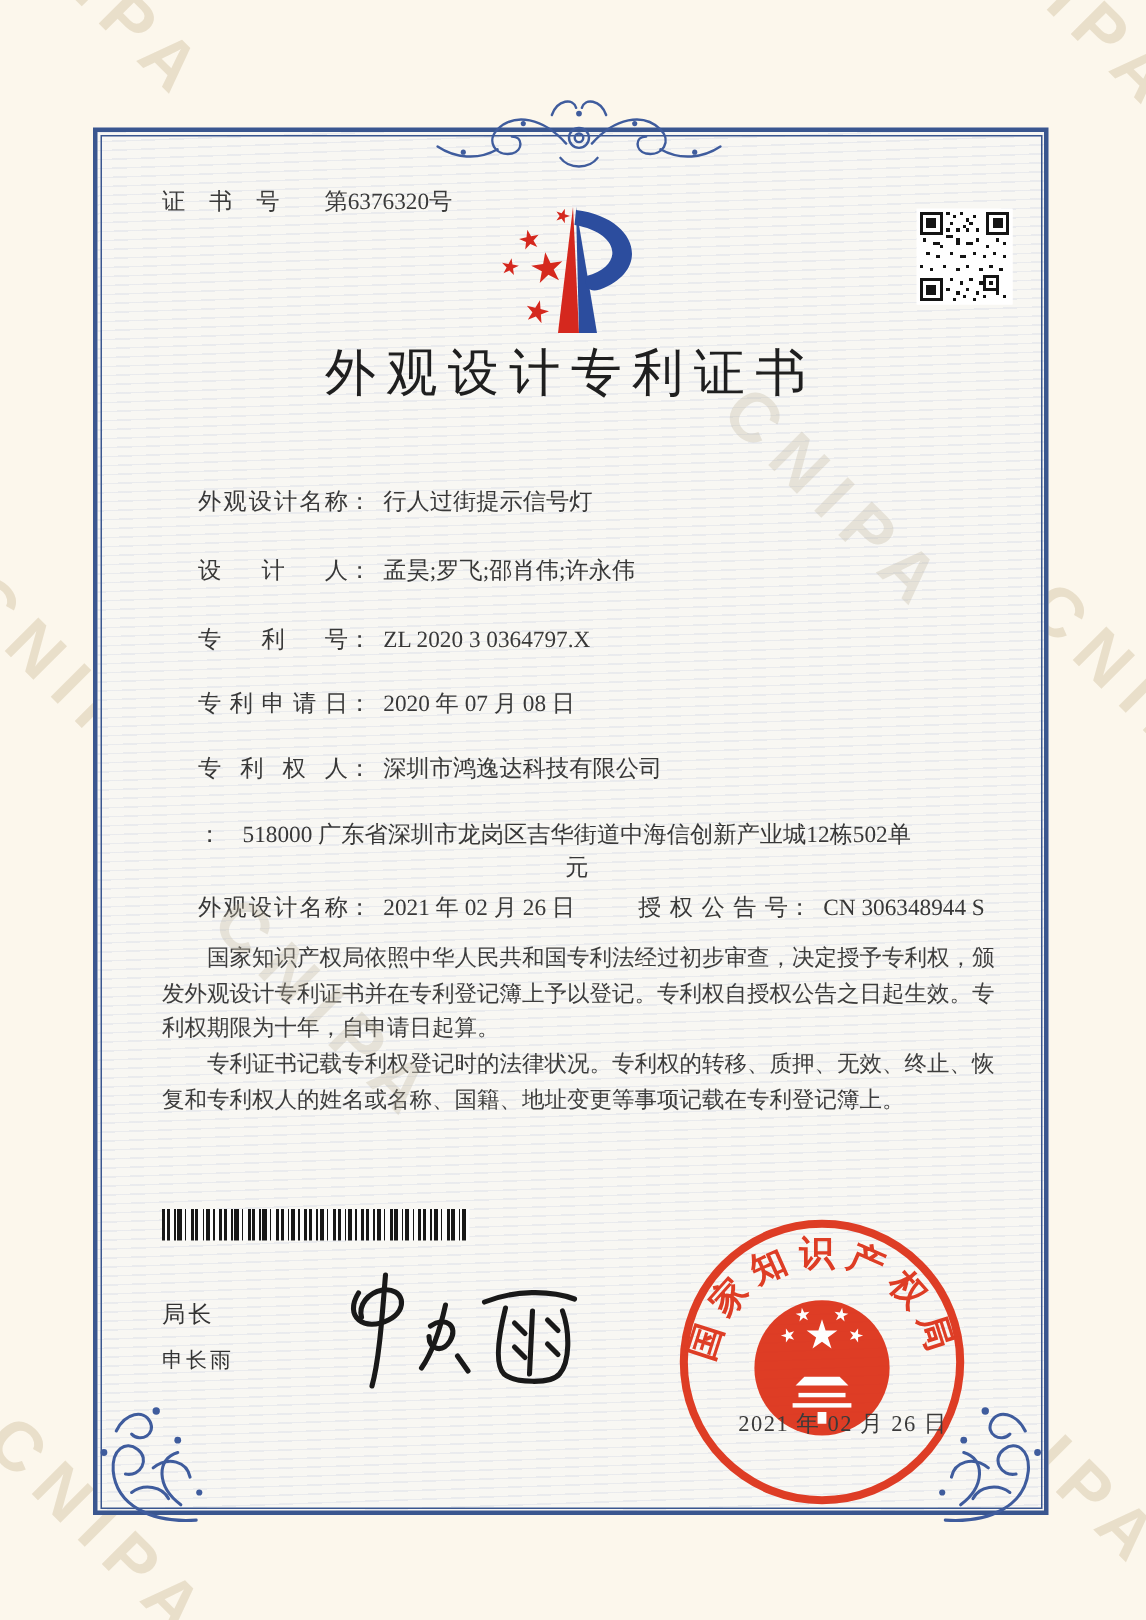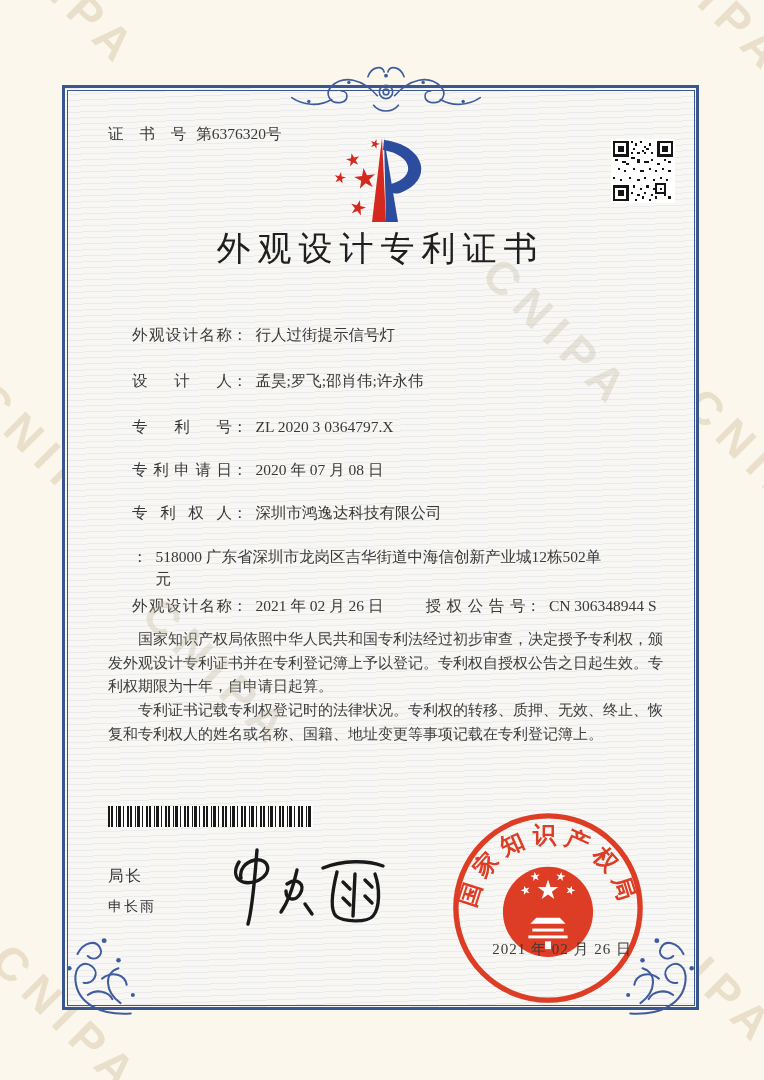--- a/index.html
+++ b/index.html
@@ -31,35 +31,35 @@
   .frame::after {
     content:""; position:absolute; inset:1.5px;
     border:1px solid #3a568f; pointer-events:none;
   }
   .orn-top { position:absolute; left:221px; top:-28px; width:200px; height:60px; z-index:3; }
   .orn-corner { position:absolute; bottom:-12px; width:82px; height:88px; z-index:3; }
   .orn-corner.left { left:-8px; }
   .orn-corner.right { right:-8px; transform:scaleX(-1); }
   
   .certno { position:absolute; left:43px; top:36px; font-size:15.5px; color:#3a3a3a; }
-  .certno .lbl { letter-spacing:6px; margin-right:4px; }
+  .certno .lbl { letter-spacing:6px; margin-right:24px; }
   .logo { position:absolute; left:262px; top:44px; width:116px; height:96px; }
   .qr { position:absolute; left:546px; top:51px; width:64px; height:64px; background:#fff; }
   .title {
     position:absolute; left:0; top:138px; width:100%;
     text-align:center; font-size:34px; font-weight:normal;
     letter-spacing:7px; color:#1f1f1f;
   }
   
   .frow { position:absolute; left:43px; display:flex; font-size:15.5px; color:#383838; line-height:1.45;margin-left:24px; }
   .flabel { width:100px; text-align:justify; text-align-last:justify; flex:none; }
   .fcolon { flex:none; }
   .fvalue { margin-left:8px; }
   .r1{top:236px} .r2{top:282px} .r3{top:328px} .r4{top:371px} .r5{top:414px}
-  .r6{top:458px} .r6 .fvalue{width:458px;}
+  .r6{top:458px} .r6 .fvalue{width:458px;text-align:center;}
   .r7{top:507px}
   .grant-group2 { display:flex; margin-left:42px; }
   
   .paras { position:absolute; left:43px; top:540px; width:558px; font-size:15px; color:#3d3d3d; line-height:1.58; }
   .paras p { text-indent:2em; margin:0; }
   
   .barcode {
     position:absolute; left:43px; top:718px; width:205px; height:21px;
     background:repeating-linear-gradient(90deg,
       #181818 0 2px, #fdfdfd 2px 3px,

